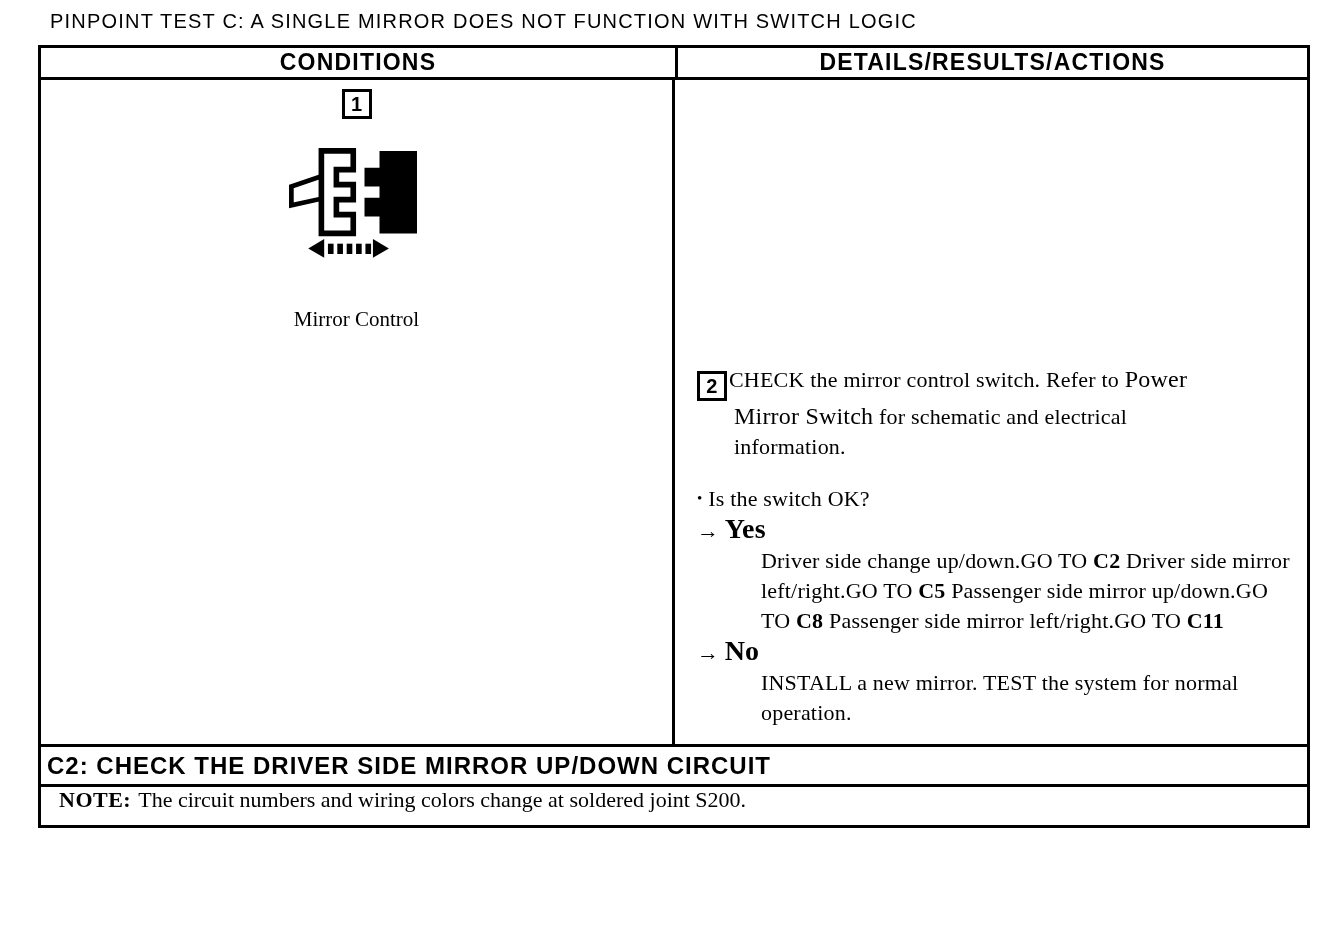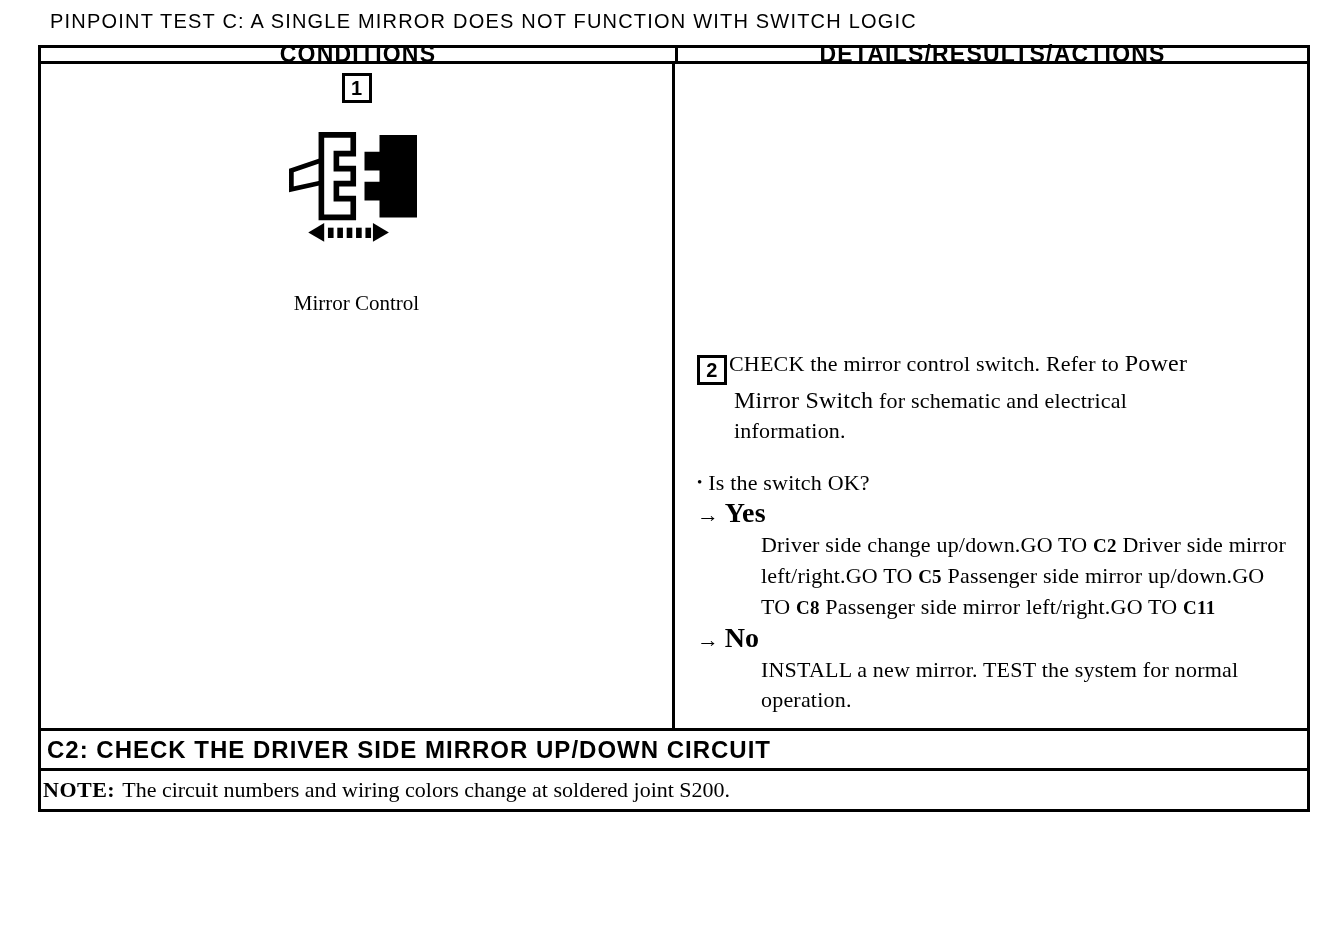--- a/index.html
+++ b/index.html
@@ -17,21 +17,21 @@
 
   .pp-table {
     margin: 12px 0 0 38px;
     width: 1272px;
     border: 3px solid #000;
   }
 
   .row { border-bottom: 3px solid #000; }
   .row:last-child { border-bottom: none; }
 
-  .header-row { display: flex; height: 16px; }
+  .header-row { display: flex; height: 32px; }
   .header-row .cell-left, .header-row .cell-right {
     display: flex; align-items: center; justify-content: center;
     font-family: "Liberation Sans", sans-serif;
     font-weight: bold; font-size: 23px; letter-spacing: 1.2px;
   }
   .cell-left { width: 637px; border-right: 3px solid #000; }
   .cell-right { flex: 1; }
 
   .section-row {
     height: 40px;
@@ -89,26 +89,26 @@
 
   .question { margin-top: 21px; }
   .bullet { font-size: 15px; vertical-align: 3px; }
 
   .branch { white-space: nowrap; }
   .branch .arrow { letter-spacing: 0; }
   .branch b { font-size: 28px; }
 
   .branch-detail { padding-left: 64px; width: 600px; }
   .branch-detail .inner { display: block; max-width: 536px; }
-  .goto { font-size: 19px; }
+  .goto { font-size: 22px; }
 
   .note-row {
     height: 38px;
-    display: flex; align-items: center;
-    padding-left: 2px;
+    display: flex; align-items: flex-start;
+    padding-left: 18px;
     font-size: 22px;
     white-space: nowrap;
   }
   .note-label { font-weight: bold; margin-right: 7px; letter-spacing: 0.5px; }
 </style>
 </head>
 <body>
 
 <div class="page">
 

